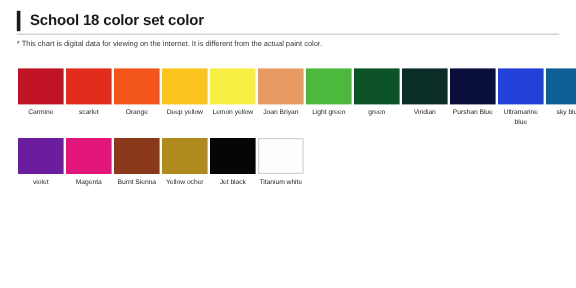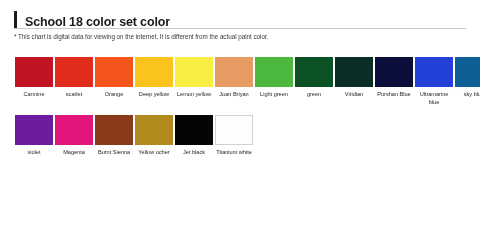--- a/index.html
+++ b/index.html
@@ -24,21 +24,21 @@
   }
 
   
   .header {
     position: absolute;
     left: 0;
     top: 7px;
     width: 480px;
     height: 21px;
     display: flex;
-    align-items: flex-end;
+    align-items: center;
   }
   .title-accent {
     width: 3px;
     height: 17px;
     background: #1a1a1a;
     margin-left: 14px;
     flex: 0 0 auto;
   }
   .title-text {
     margin-left: 8px;

